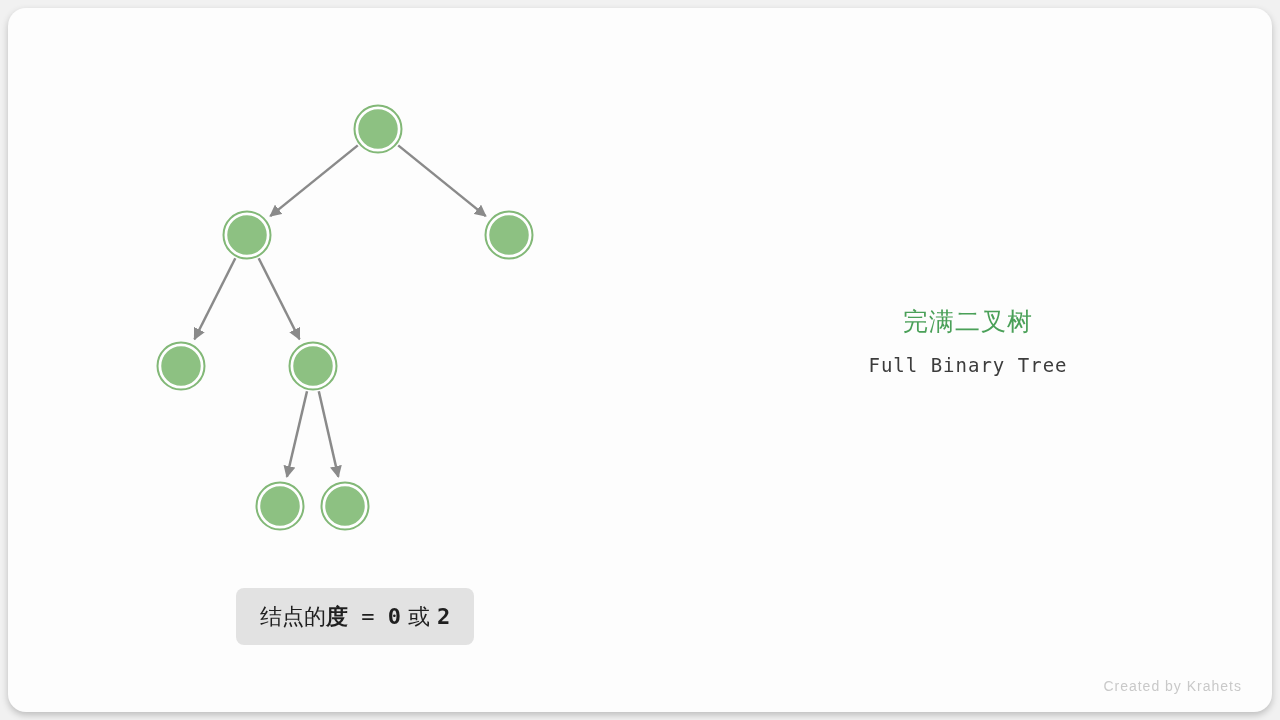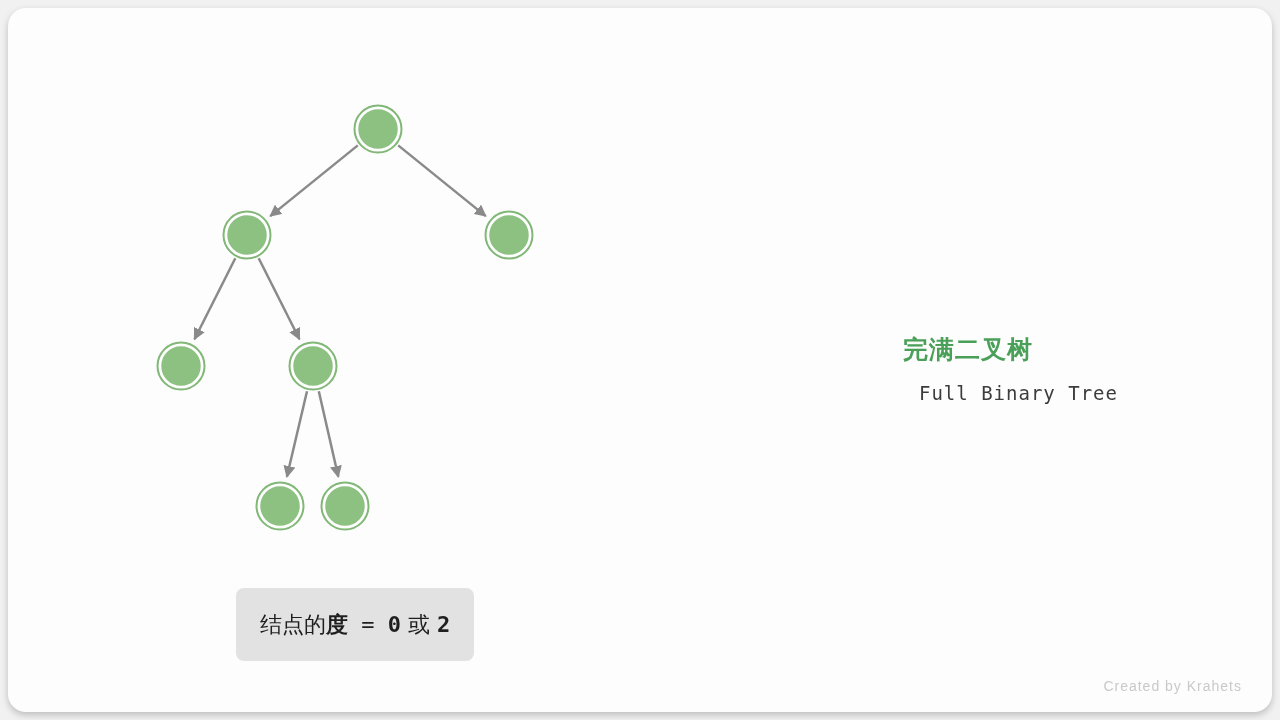--- a/index.html
+++ b/index.html
@@ -34,39 +34,37 @@
   }
   .title-block {
     position: absolute;
     left: 810px;
     top: 297px;
     width: 300px;
     text-align: center;
   }
   .title-zh {
     font-size: 25px;
-    font-weight: 700;
+    font-weight: 400;
     letter-spacing: 1px;
     color: var(--title-green, #4aa058);
-    margin-top: 28px;
   }
   .title-en {
     margin-top: 16px;
     font-family: "DejaVu Sans Mono", "Liberation Mono", monospace;
     font-size: 19px;
     letter-spacing: 1px;
     color: #3c3c3c;
-    text-align: right;
   }
   .caption {
     position: absolute;
     left: 228px;
     top: 580px;
     height: 57px;
-    padding: 8px 24px;
+    padding: 0 24px;
     display: inline-flex;
     align-items: center;
     background: var(--caption-background, #e2e2e2);
     border-radius: 8px;
     font-size: 22px;
     color: #1f1f1f;
     white-space: pre;
   }
   .caption .b {
     font-weight: 700;

